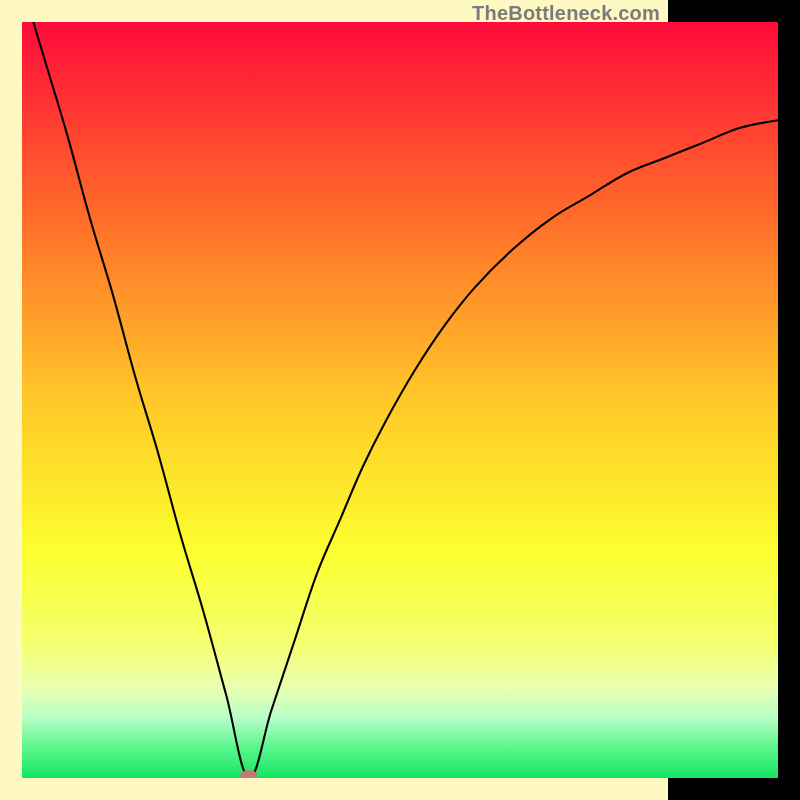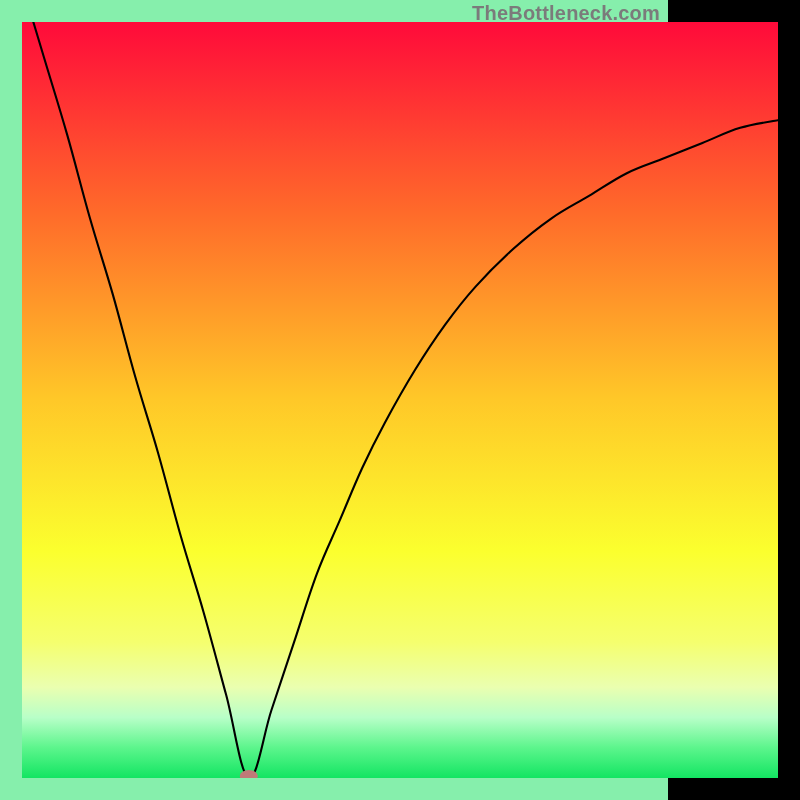--- a/index.html
+++ b/index.html
@@ -10,21 +10,21 @@
     background: #000;
     font-family: Arial, Helvetica, sans-serif;
     overflow: hidden;
   }
   .frame {
     position: absolute;
     left: 0;
     top: 0;
     width: 668px;
     height: 800px;
-    background: #86efac;
+    background: #fef9c3;
   }
   .plot {
     position: absolute;
     left: 22px;
     top: 22px;
     width: 756px;
     height: 756px;
     overflow: hidden;
   }
   .attribution {

